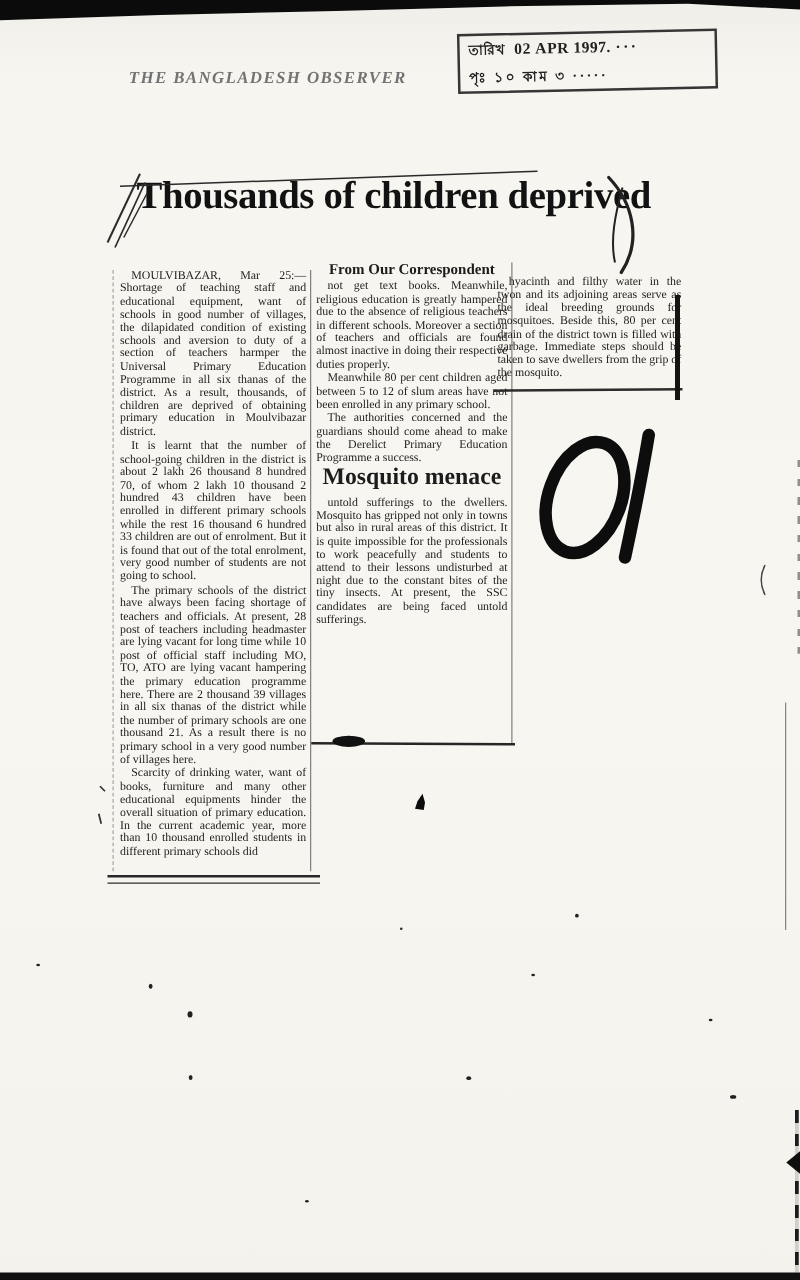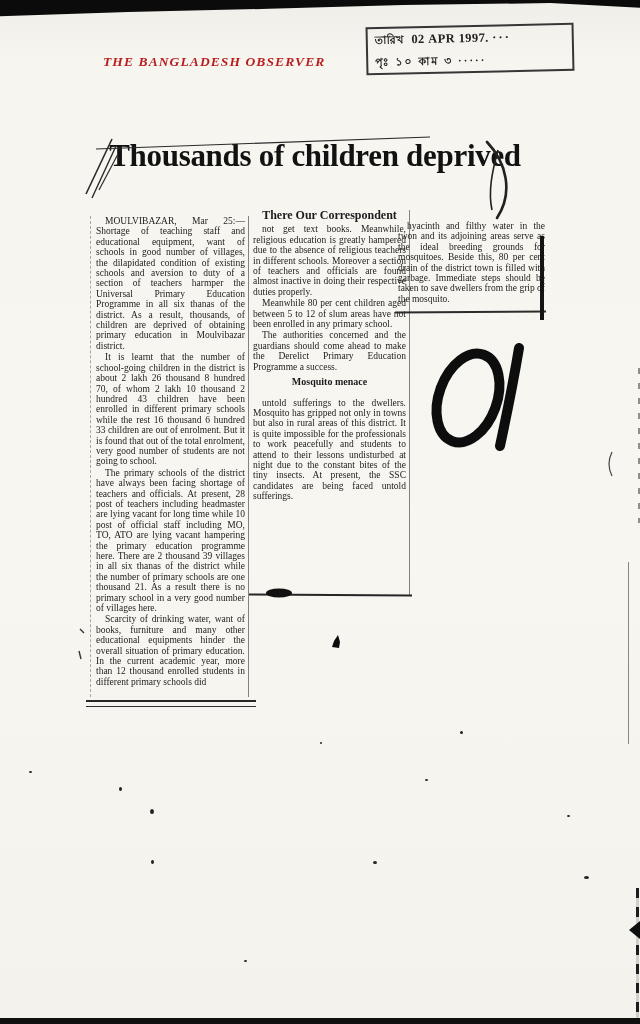--- a/index.html
+++ b/index.html
@@ -14,41 +14,41 @@
   .bottom-edge{position:absolute;left:0;bottom:0;width:640px;height:6px;background:#101010;}
   .edge-dash-a{position:absolute;left:638px;top:368px;width:2px;height:155px;opacity:.55;
     background:repeating-linear-gradient(180deg,#3a3a3a 0 6px,transparent 6px 15px);}
   .edge-line-b{position:absolute;left:628px;top:562px;width:1px;height:182px;background:rgba(45,45,45,.55);}
   .edge-dash-c{position:absolute;left:636px;top:888px;width:3px;height:130px;
     background:repeating-linear-gradient(180deg,#1c1c1c 0 10px,rgba(0,0,0,.15) 10px 19px);}
   .edge-tri{position:absolute;left:629px;top:921px;width:0;height:0;
     border-right:11px solid #0e0e0e;border-top:9px solid transparent;border-bottom:9px solid transparent;}
   
   .masthead{position:absolute;left:103px;top:54px;font-style:italic;font-weight:700;
-    font-size:13.5px;letter-spacing:1.1px;color:#b91c1c;}
+    font-size:13.5px;letter-spacing:1.1px;color:#737373;}
   
   .stamp{position:absolute;left:366px;top:25px;width:208px;height:48px;box-sizing:border-box;
     border:2px solid #363636;transform:rotate(-1.2deg);padding:3px 6px 2px 7px;color:#222;}
   .stamp-l1{font-weight:700;font-size:12.5px;white-space:nowrap;letter-spacing:.4px;}
   .stamp-l1 .bn{font-size:11px;margin-right:4px;}
   .stamp-l2{font-weight:700;font-size:11px;margin-top:3px;white-space:nowrap;letter-spacing:2px;}
   .stamp-dots{letter-spacing:2px;font-weight:700;}
   
   .headline{position:absolute;left:72px;top:139px;width:486px;text-align:center;
     font-weight:700;font-size:31px;line-height:33px;color:#121212;letter-spacing:-.3px;}
   
   .col{position:absolute;font-size:9.5px;line-height:10.4px;text-align:justify;color:#1c1c1c;}
   .col p{margin:0 0 1px 0;text-indent:9px;}
   .col-1{left:90px;top:216px;width:159px;height:481px;padding:0 3px 0 5px;box-sizing:border-box;
     border-left:1px dashed rgba(70,70,70,.45);border-right:1px solid rgba(55,55,55,.6);}
   .col-2{left:253px;top:210px;width:157px;height:386px;box-sizing:border-box;
     padding-right:3px;border-right:1px solid rgba(55,55,55,.6);}
   .col-3{left:398px;top:221px;width:147px;}
   .byline{text-align:center;font-weight:700;font-size:12px;text-indent:0 !important;margin:0 0 4px 0 !important;}
-  .subhead{text-align:center;font-weight:700;font-size:10px;text-indent:0 !important;margin:5px 0 4px 0 !important;}
+  .subhead{text-align:center;font-weight:700;font-size:19px;text-indent:0 !important;margin:5px 0 4px 0 !important;}
   .para-gap{margin-top:10px !important;}
   
   .col1-bottom-rule{position:absolute;left:86px;top:700px;width:170px;height:4px;
     border-top:2px solid #272727;border-bottom:1px solid #2e2e2e;}
   .col2-bottom-rule{position:absolute;left:249px;top:594px;width:163px;height:2px;background:#262626;transform:rotate(.3deg);}
   .col3-bottom-rule{position:absolute;left:395px;top:311px;width:151px;height:2px;background:#2c2c2c;transform:rotate(-.4deg);}
   .col3-right-bar{position:absolute;left:540px;top:236px;width:4px;height:84px;background:#141414;}
   
   .overlay{position:absolute;left:0;top:0;width:640px;height:1024px;pointer-events:none;}
   .speck{position:absolute;background:#222;border-radius:50%;}
@@ -79,26 +79,26 @@
 </div>
 
 <div class="headline">
   <div>Thousands of children deprived</div>
 </div>
 
 <div class="col col-1">
   <p>MOULVIBAZAR, Mar 25:— Shortage of teaching staff and educational equipment, want of schools in good number of villages, the dilapidated condition of existing schools and aversion to duty of a section of teachers harmper the Universal Primary Education Programme in all six thanas of the district. As a result, thousands, of children are deprived of obtaining primary education in Moulvibazar district.</p>
   <p>It is learnt that the number of school-going children in the district is about 2 lakh 26 thousand 8 hundred 70, of whom 2 lakh 10 thousand 2 hundred 43 children have been enrolled in different primary schools while the rest 16 thousand 6 hundred 33 children are out of enrolment. But it is found that out of the total enrolment, very good number of students are not going to school.</p>
   <p>The primary schools of the district have always been facing shortage of teachers and officials. At present, 28 post of teachers including headmaster are lying vacant for long time while 10 post of official staff including MO, TO, ATO are lying vacant hampering the primary education programme here. There are 2 thousand 39 villages in all six thanas of the district while the number of primary schools are one thousand 21. As a result there is no primary school in a very good number of villages here.</p>
-  <p>Scarcity of drinking water, want of books, furniture and many other educational equipments hinder the overall situation of primary education. In the current academic year, more than 12 thousand enrolled students in different primary schools did</p>
+  <p>Scarcity of drinking water, want of books, furniture and many other educational equipments hinder the overall situation of primary education. In the current academic year, more than 10 thousand enrolled students in different primary schools did</p>
 </div>
 <div class="col1-bottom-rule"></div>
 
 <div class="col col-2">
-  <p class="byline">There Our Correspondent</p>
+  <p class="byline">From Our Correspondent</p>
   <p>not get text books. Meanwhile, religious education is greatly hampered due to the absence of religious teachers in different schools. Moreover a section of teachers and officials are found almost inactive in doing their respective duties properly.</p>
   <p>Meanwhile 80 per cent children aged between 5 to 12 of slum areas have not been enrolled in any primary school.</p>
   <p>The authorities concerned and the guardians should come ahead to make the Derelict Primary Education Programme a success.</p>
   <p class="subhead">Mosquito menace</p>
   <p class="para-gap">untold sufferings to the dwellers. Mosquito has gripped not only in towns but also in rural areas of this district. It is quite impossible for the professionals to work peacefully and students to attend to their lessons undisturbed at night due to the constant bites of the tiny insects. At present, the SSC candidates are being faced untold sufferings.</p>
 </div>
 <div class="col2-bottom-rule"></div>
 
 <div class="col col-3">
   <p>hyacinth and filthy water in the twon and its adjoining areas serve as the ideal breeding grounds for mosquitoes. Beside this, 80 per cent drain of the district town is filled with garbage. Immediate steps should be taken to save dwellers from the grip of the mosquito.</p>

